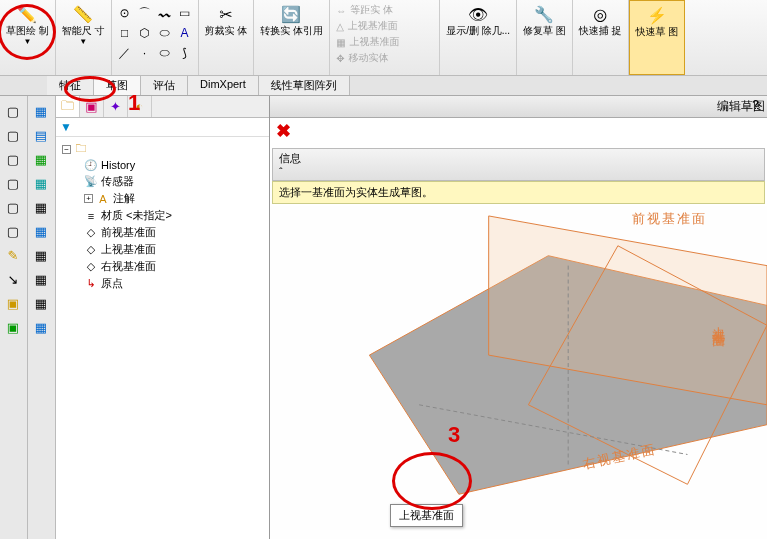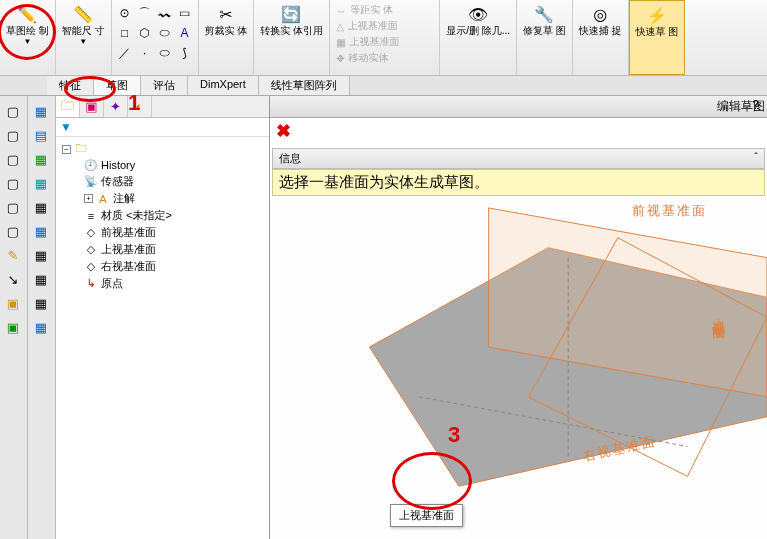--- a/index.html
+++ b/index.html
@@ -42,22 +42,22 @@
 .tree { padding: 4px 0; font-size: 11px; overflow: auto; flex: 1; }
 .tree-node { display: flex; align-items: center; gap: 3px; padding: 1px 2px 1px 6px; white-space: nowrap; cursor: pointer; }
 .tree-node .exp { width: 9px; height: 9px; border: 1px solid #888; font-size: 8px; line-height: 8px; text-align: center; background: #fff; }
 .tree-node .ico { width: 14px; height: 14px; display: inline-flex; align-items: center; justify-content: center; font-size: 11px; }
 .tree-child { padding-left: 22px; }
 
 .canvas { flex: 1; position: relative; background: #fff; display: flex; flex-direction: column; }
 .canvas-header { background: linear-gradient(#f0f0f0,#dcdcdc); border-bottom: 1px solid #aaa; text-align: right; padding: 2px; font-size: 12px; font-weight: normal; position: relative; }
 .close-x { position: absolute; left: 6px; top: 24px; color: #d00; font-size: 18px; font-weight: bold; cursor: pointer; }
 .info-section { padding: 2px; }
-.info-title { background: linear-gradient(#f4f4f4,#e0e0e0); border: 1px solid #bbb; padding: 2px 6px; font-size: 11px; display: flex; justify-content: space-between; }
-.info-msg { background: #fff8c0; border: 1px solid #cc8; padding: 3px 6px; font-size: 15px; }
+.info-title { background: linear-gradient(#f4f4f4,#e0e0e0); border: 1px solid #bbb; padding: 2px 6px; font-size: 11px; display: flex; justify-content: space-between; flex-direction: column; }
+.info-msg { background: #fff8c0; border: 1px solid #cc8; padding: 3px 6px; font-size: 11px; }
 .viewport { flex: 1; position: relative; background: #fefefe; overflow: hidden; }
 
 
 .plane-label { position: absolute; color: #e08040; font-size: 13px; letter-spacing: 2px; writing-mode: vertical-rl; text-orientation: upright; }
 .plane-label.h { writing-mode: horizontal-tb; }
 svg.planes { position: absolute; inset: 0; }
 
 .tooltip-box { position: absolute; background: #fff; border: 1px solid #888; padding: 3px 8px; font-size: 11px; box-shadow: 1px 1px 3px rgba(0,0,0,.3); }
 </style>
 </head>

